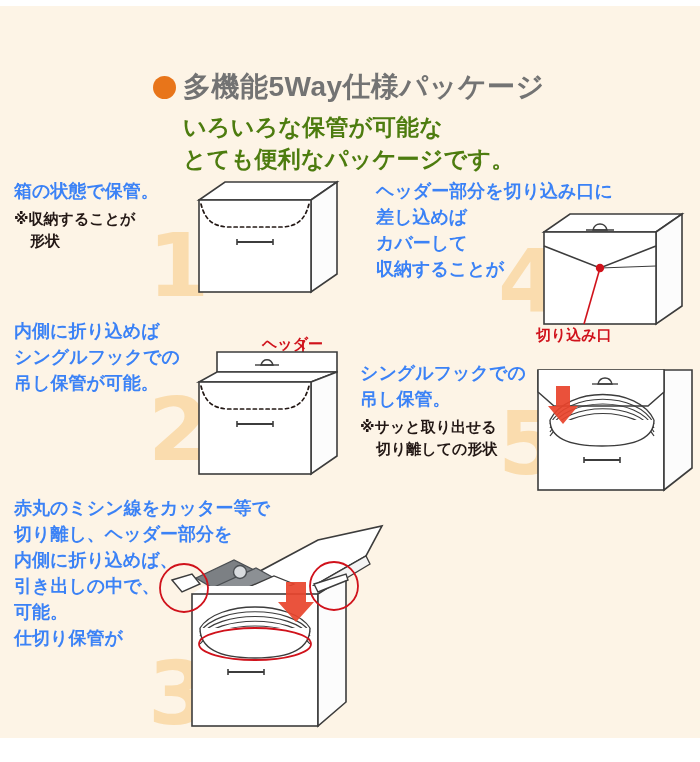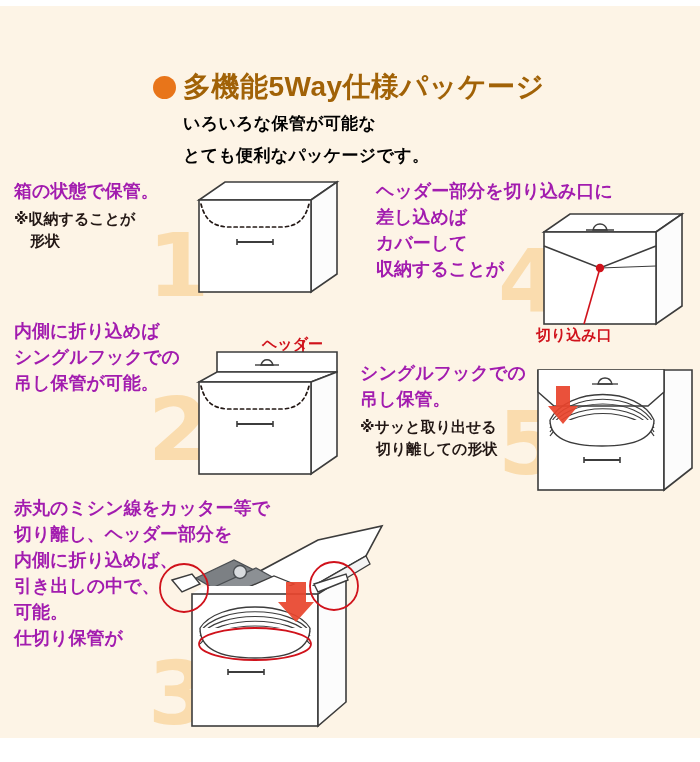--- a/index.html
+++ b/index.html
@@ -23,35 +23,35 @@
 
   
   #header { position: absolute; left: 0; top: 30px; width: 700px; height: 120px; }
   #bullet {
     position: absolute; left: 153px; top: 46px;
     width: 23px; height: 23px; border-radius: 50%;
     background: #e8751a;
   }
   #title {
     position: absolute; left: 183px; top: 38px;
-    font-size: 28px; font-weight: bold; color: #a16207;
+    font-size: 28px; font-weight: bold; color: #737373;
     letter-spacing: 0.5px; white-space: nowrap;
   }
   #sub1, #sub2 {
     position: absolute; left: 183px;
-    font-size: 17px; font-weight: bold; color: #000000;
+    font-size: 23px; font-weight: bold; color: #4d7c0f;
     letter-spacing: 0.3px; white-space: nowrap;
   }
   #sub1 { top: 82px; }
   #sub2 { top: 114px; }
 
   
   .blk { position: absolute; }
   .btxt {
-    font-size: 18px; font-weight: bold; color: #a21caf;
+    font-size: 18px; font-weight: bold; color: #3b82f6;
     line-height: 26px; letter-spacing: 0px; white-space: nowrap;
   }
   .bnote {
     font-size: 15px; font-weight: bold; color: #231815;
     line-height: 22px; letter-spacing: 0px; white-space: nowrap;
   }
   .bnote.ind { padding-left: 16px; }
 
   
   .num {

